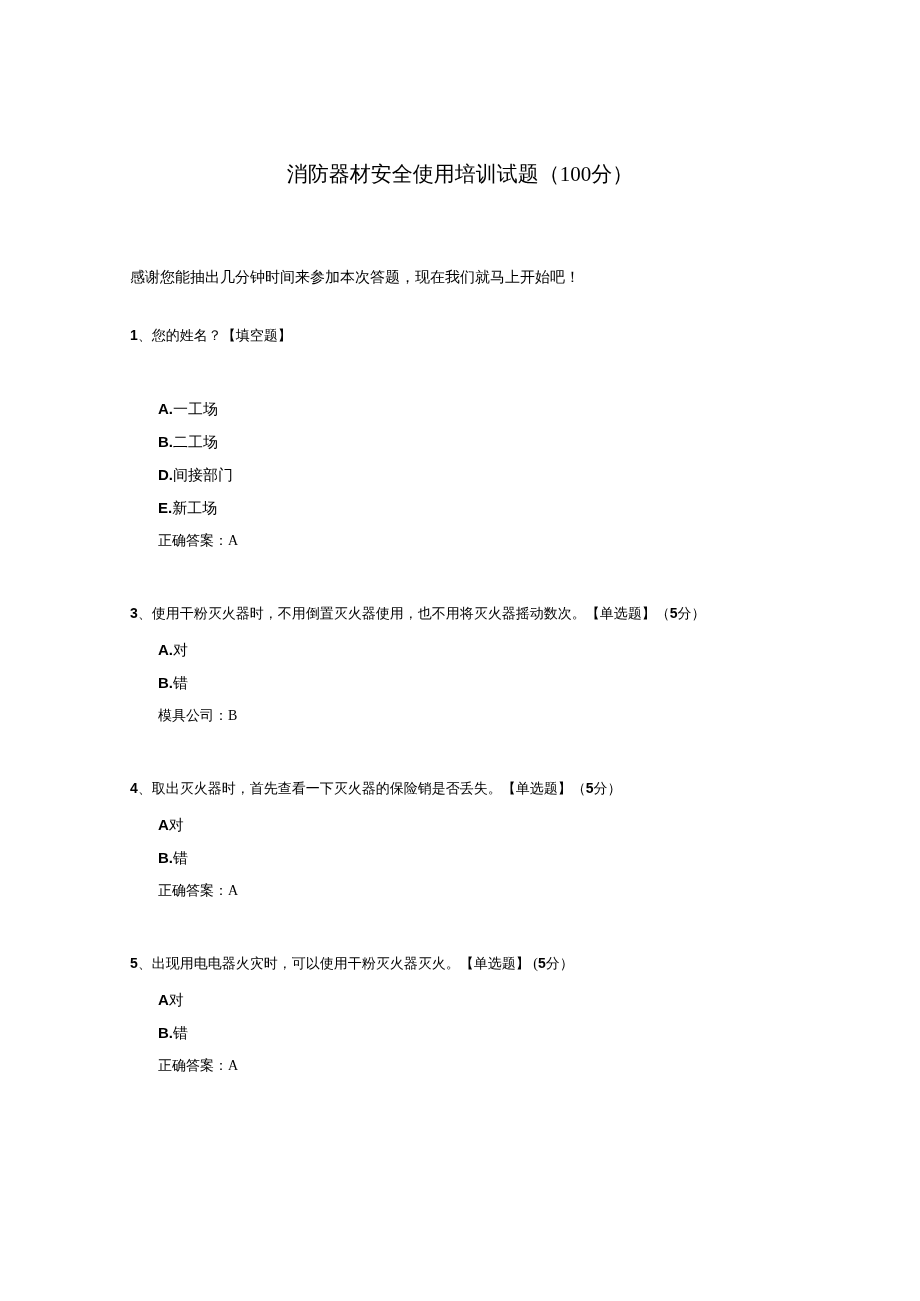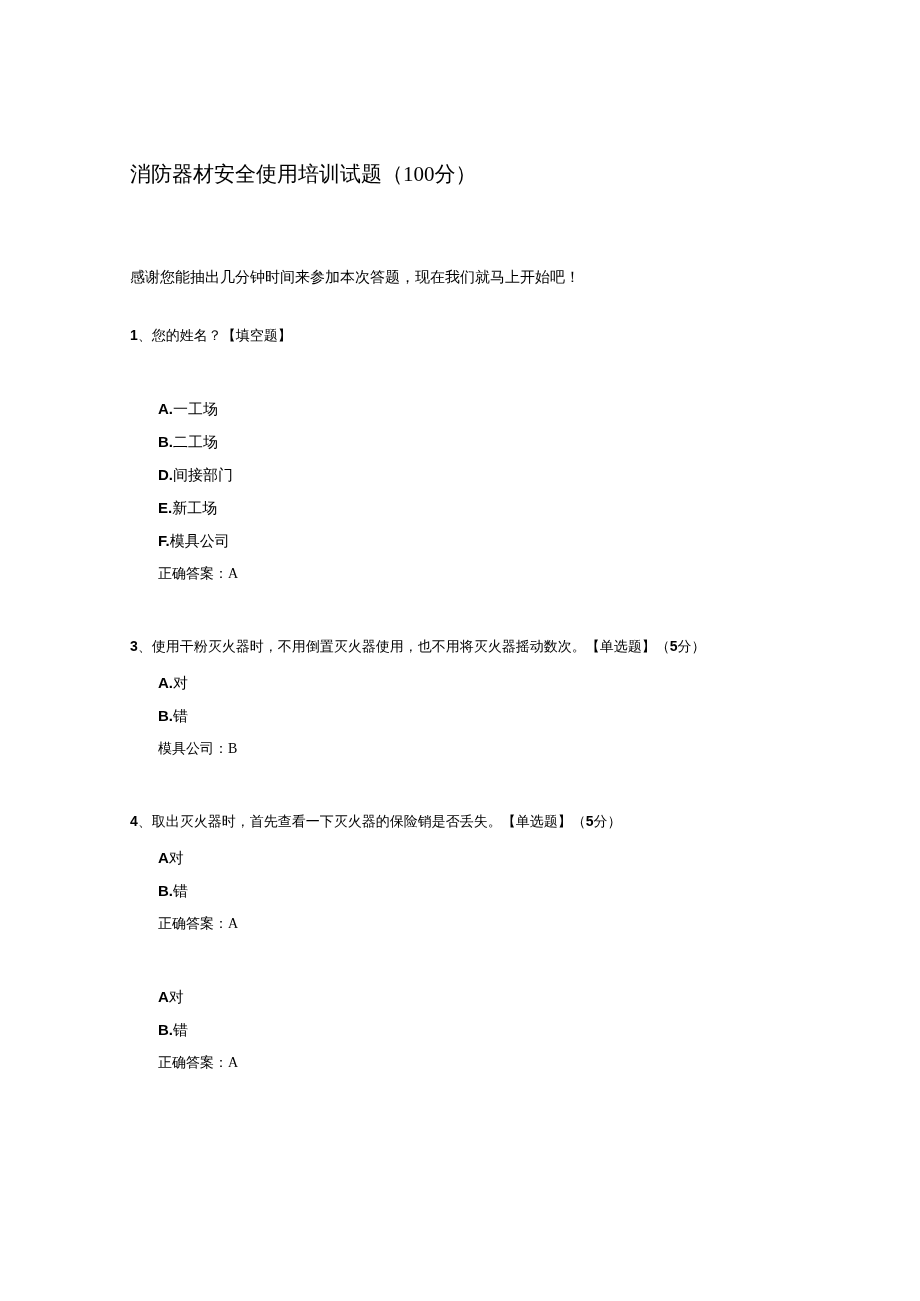--- a/index.html
+++ b/index.html
@@ -7,20 +7,21 @@
       padding: 0;
       box-sizing: border-box;
     }
     body {
       background: #ffffff;
       font-family: "SimSun", "宋体", serif;
       width: 920px;
       padding: 160px 130px 60px 130px;
     }
     .title {
+      text-align: center;
       font-size: 21px;
       font-weight: normal;
       margin-bottom: 80px;
     }
     .intro {
       font-size: 15px;
       margin-bottom: 40px;
     }
     .question {
       margin-bottom: 55px;
@@ -61,35 +62,35 @@
 
 <div class="question">
   <div class="question-text"><span class="question-num">1</span><span>、您的姓名？【填空题】</span></div>
 </div>
 
 <div class="question">
   <div class="option"><span class="option-letter">A.</span><span>一工场</span></div>
   <div class="option"><span class="option-letter">B.</span><span>二工场</span></div>
   <div class="option"><span class="option-letter">D.</span><span>间接部门</span></div>
   <div class="option"><span class="option-letter">E.</span><span>新工场</span></div>
-  <div class="option"><span class="option-letter">F.</span><span>模具公司</span></div>
   <div class="answer">正确答案：A</div>
 </div>
 
 <div class="question">
   <div class="question-text"><span class="question-num">3</span><span>、使用干粉灭火器时，不用倒置灭火器使用，也不用将灭火器摇动数次。【单选题】（</span><span class="pts">5</span><span>分）</span></div>
   <div class="option"><span class="option-letter">A.</span><span>对</span></div>
   <div class="option"><span class="option-letter">B.</span><span>错</span></div>
   <div class="answer">模具公司：B</div>
 </div>
 
 <div class="question">
   <div class="question-text"><span class="question-num">4</span><span>、取出灭火器时，首先查看一下灭火器的保险销是否丢失。【单选题】（</span><span class="pts">5</span><span>分）</span></div>
   <div class="option"><span class="option-letter">A</span><span>对</span></div>
   <div class="option"><span class="option-letter">B.</span><span>错</span></div>
   <div class="answer">正确答案：A</div>
 </div>
 
 <div class="question">
+  <div class="question-text"><span class="question-num">5</span><span>、出现用电电器火灾时，可以使用干粉灭火器灭火。【单选题】 (</span><span class="pts">5</span><span>分）</span></div>
   <div class="option"><span class="option-letter">A</span><span>对</span></div>
   <div class="option"><span class="option-letter">B.</span><span>错</span></div>
   <div class="answer">正确答案：A</div>
 </div>
 
 </body></html>

